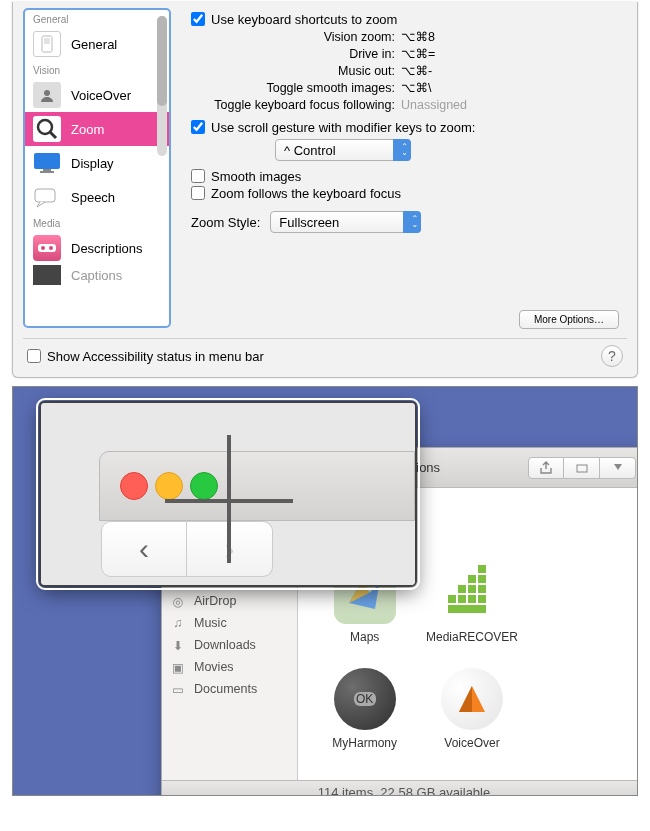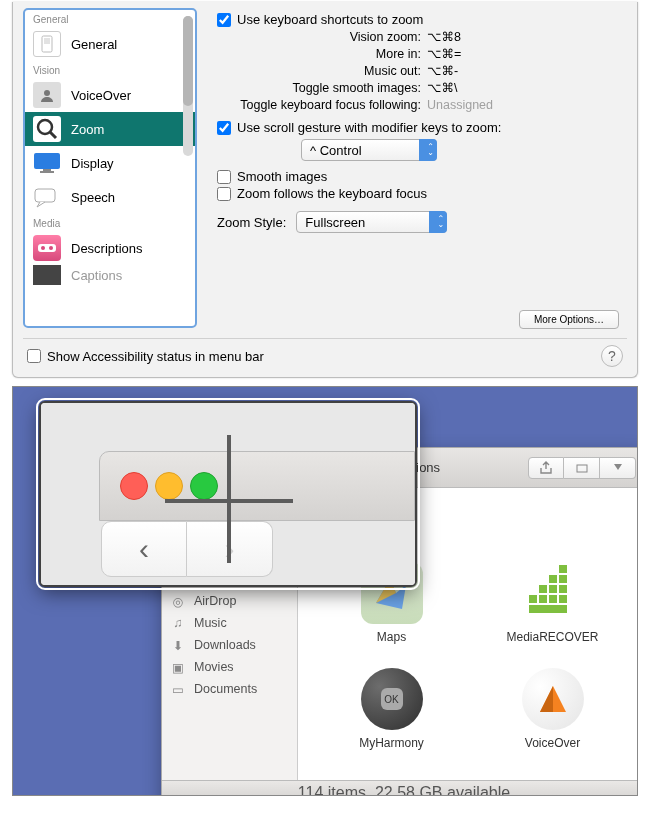--- a/index.html
+++ b/index.html
@@ -23,21 +23,21 @@
     box-shadow: 0 0 2px rgba(0,0,0,.2);
     position: relative;
     padding-bottom: 10px;
   }
   .prefs-body {
     display: flex;
     padding: 6px 10px 6px 10px;
     gap: 10px;
   }
   .sidebar {
-    width: 174px;
+    width: 148px;
     border: 2px solid #6fa4e0;
     border-radius: 5px;
     background: #fff;
     position: relative;
     overflow: hidden;
     height: 320px;
   }
   .sidebar-scroll {
     overflow: hidden;
     height: 100%;
@@ -50,21 +50,21 @@
   }
   .sidebar-item {
     display: flex;
     align-items: center;
     gap: 10px;
     padding: 4px 8px;
     height: 34px;
     cursor: default;
   }
   .sidebar-item.selected {
-    background: #0f766e;
+    background: #ec4899;
     color: #fff;
   }
   .sb-icon {
     width: 28px;
     height: 26px;
     border-radius: 3px;
     display: flex;
     align-items: center;
     justify-content: center;
     flex-shrink: 0;
@@ -83,21 +83,20 @@
     width: 10px; height: 90px;
     background: #b5b5b5;
     border-radius: 5px;
   }
   .content {
     flex: 1;
     padding: 2px 4px 0 4px;
   }
   .check-row {
     display: flex;
-    align-items: center;
     gap: 6px;
     margin: 2px 0 2px 6px;
   }
   input[type=checkbox] {
     width: 14px; height: 14px;
     margin: 0;
   }
   .shortcut-grid {
     margin: 2px 0 2px 0;
   }
@@ -273,41 +272,41 @@
   .fs-icon {
     width: 16px; height: 16px;
     display:flex;align-items:center;justify-content:center;
     color:#8a8a8a;
   }
   .finder-content {
     flex:1;
     background:#fff;
     padding: 74px 16px 8px;
     display:grid;
-    grid-template-columns: repeat(2, 1fr);
+    grid-template-columns: repeat(3, 1fr);
     grid-auto-rows: 100px;
     gap: 6px 6px;
   }
   .app-cell {
     display:flex; flex-direction:column;
     align-items:center;
     gap: 6px;
     font-size: 12px;
     color:#333;
   }
   .app-icon {
     width: 62px; height: 62px;
     border-radius: 12px;
     display:flex;align-items:center;justify-content:center;
   }
   .finder-status {
     height: 24px;
     background: linear-gradient(#eae8e6,#d2d0ce);
     border-top: 1px solid #bbb;
-    font-size: 16px;
+    font-size: 13px;
     color: #555;
     display:flex;align-items:center;justify-content:center;
   }
 
   
   .magnifier {
     position: absolute;
     left: 26px; top: 14px;
     width: 378px; height: 186px;
     background: #ececec;
@@ -447,21 +446,21 @@
       <div class="check-row">
         <input type="checkbox" checked="" style="">
         <span>Use keyboard shortcuts to zoom</span>
       </div>
       <div class="shortcut-grid">
         <div class="shortcut-row">
             <span class="shortcut-label">Vision zoom:</span>
             <span class="shortcut-value">⌥⌘8</span>
           </div>
         <div class="shortcut-row">
-            <span class="shortcut-label">More in:</span>
+            <span class="shortcut-label">Drive in:</span>
             <span class="shortcut-value">⌥⌘=</span>
           </div>
         <div class="shortcut-row">
             <span class="shortcut-label">Music out:</span>
             <span class="shortcut-value">⌥⌘-</span>
           </div>
         <div class="shortcut-row">
             <span class="shortcut-label">Toggle smooth images:</span>
             <span class="shortcut-value">⌥⌘\</span>
           </div>
@@ -606,21 +605,21 @@
                   <rect x="34" y="10" width="8" height="8"></rect>
                   <rect x="34" y="0" width="8" height="8"></rect>
                   <rect x="4" y="40" width="38" height="8"></rect>
                 </g>
             </svg>
           </div>
           <span>MediaRECOVER</span>
         </div>
         <div class="app-cell" style="grid-column:1">
           <div class="app-icon" style="background:radial-gradient(circle at 30% 30%,#6d6d6d,#2e2e2e);border-radius:50%;">
-            <div style="width:22px;height:22px;border-radius:6px;background:#aaa;color:#333;font-size:10px;display:flex;align-items:center;justify-content:center;">OK</div>
+            <div style="width:22px;height:14px;border-radius:6px;background:#aaa;color:#333;font-size:12px;display:flex;align-items:center;justify-content:center;">OK</div>
           </div>
           <span>MyHarmony</span>
         </div>
         <div class="app-cell">
           <div class="app-icon" style="background:radial-gradient(circle at 30% 30%,#fff,#e4e4e4);border-radius:50%;">
             <svg width="34" height="34" viewBox="0 0 34 34">
                 <path d="M4 30L17 4l13 26H4z" fill="#f58220"></path>
                 <path d="M4 30L17 4v26z" fill="#c96510"></path>
               </svg>
           </div>

